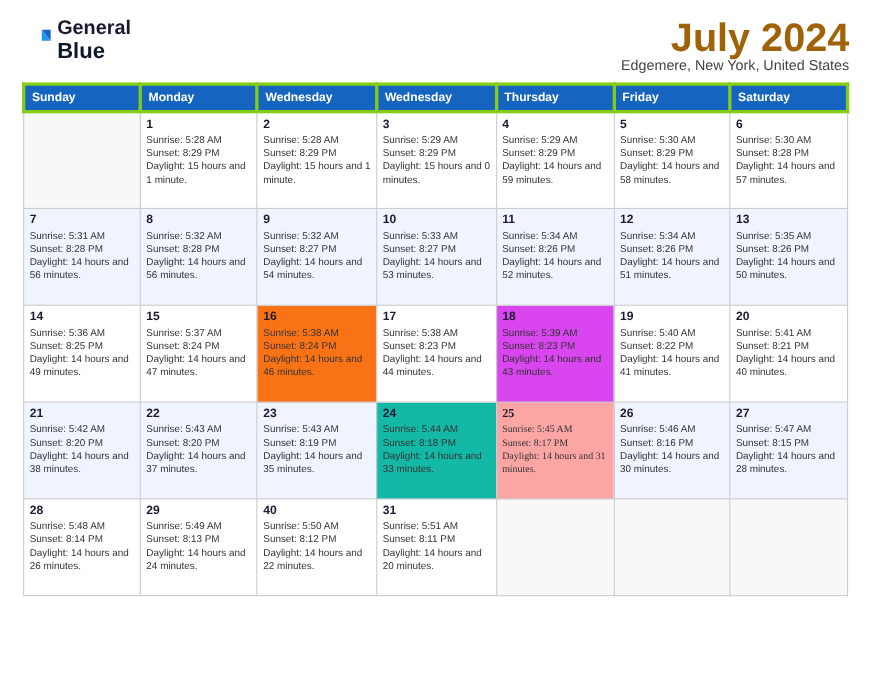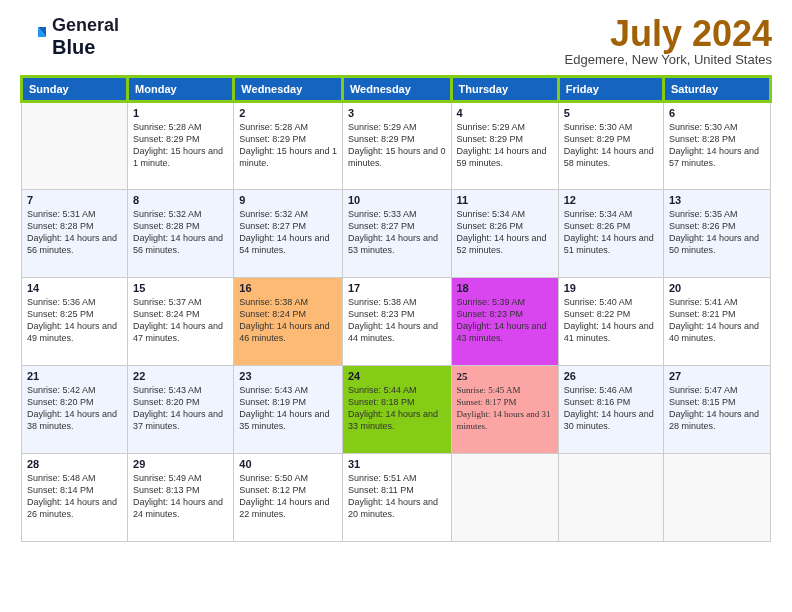--- a/index.html
+++ b/index.html
@@ -217,21 +217,21 @@
         <div class="day-info">
           Sunrise: 5:36 AM<br>Sunset: 8:25 PM<br>Daylight: 14 hours and 49 minutes.
         </div>
       </td>
           <td style="background: rgb(255, 255, 255);">
         <div class="day-num">15</div>
         <div class="day-info">
           Sunrise: 5:37 AM<br>Sunset: 8:24 PM<br>Daylight: 14 hours and 47 minutes.
         </div>
       </td>
-          <td style="background: #fdba74;">
+          <td style="background: #f97316;">
         <div class="day-num">16</div>
         <div class="day-info">
           Sunrise: 5:38 AM<br>Sunset: 8:24 PM<br>Daylight: 14 hours and 46 minutes.
         </div>
       </td>
           <td style="background: rgb(255, 255, 255);">
         <div class="day-num">17</div>
         <div class="day-info">
           Sunrise: 5:38 AM<br>Sunset: 8:23 PM<br>Daylight: 14 hours and 44 minutes.
         </div>
@@ -267,21 +267,21 @@
         <div class="day-info">
           Sunrise: 5:43 AM<br>Sunset: 8:20 PM<br>Daylight: 14 hours and 37 minutes.
         </div>
       </td>
           <td style="background: rgb(240, 244, 255);">
         <div class="day-num">23</div>
         <div class="day-info">
           Sunrise: 5:43 AM<br>Sunset: 8:19 PM<br>Daylight: 14 hours and 35 minutes.
         </div>
       </td>
-          <td style="background: #84cc16;">
+          <td style="background: #14b8a6;">
         <div class="day-num">24</div>
         <div class="day-info">
           Sunrise: 5:44 AM<br>Sunset: 8:18 PM<br>Daylight: 14 hours and 33 minutes.
         </div>
       </td>
           <td style="background: #fca5a5; font-family: Liberation Serif, serif;">
         <div class="day-num">25</div>
         <div class="day-info">
           Sunrise: 5:45 AM<br>Sunset: 8:17 PM<br>Daylight: 14 hours and 31 minutes.
         </div>

